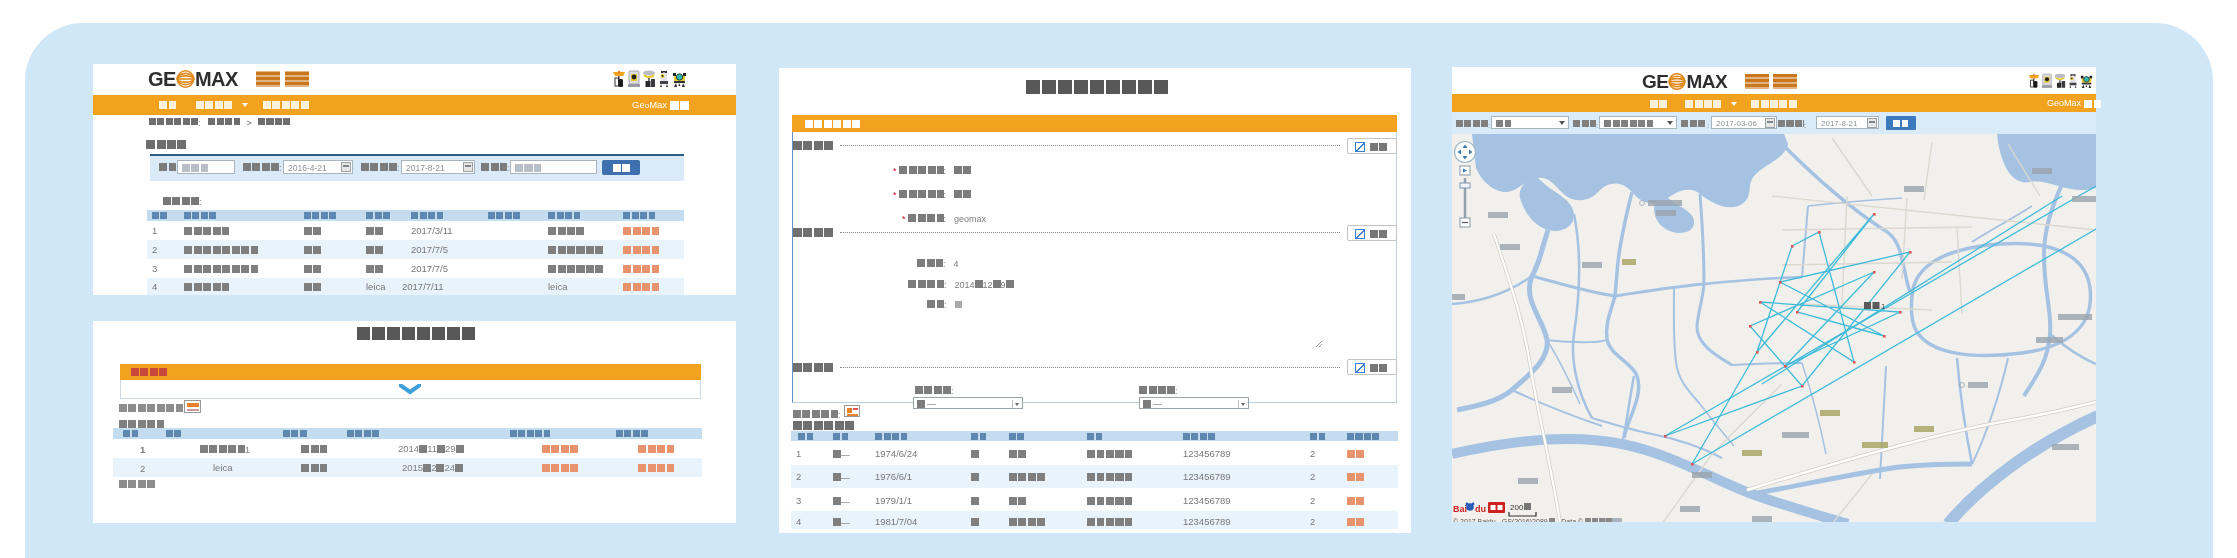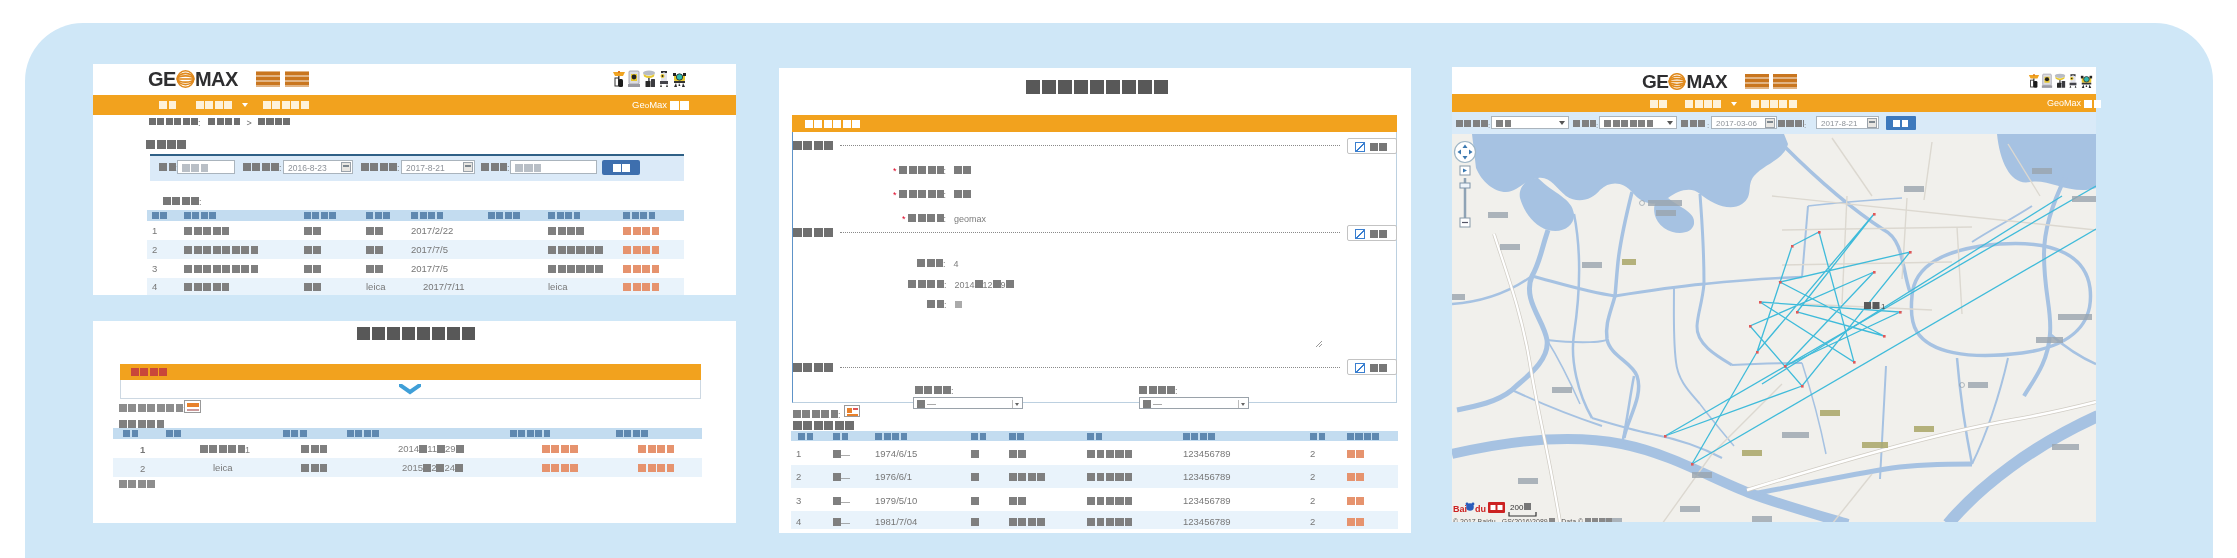--- a/index.html
+++ b/index.html
@@ -104,21 +104,21 @@
 
 <div class="row" style="left:146px;top:140px;color:#6e6e6e;"><span class="z z9" style="width:40px;"></span></div>
 
 <div class="abs" style="left:150px;top:154px;width:534px;height:27px;background:#dbeaf8;border-top:2px solid #2f6086;"></div>
 <div class="row" style="left:159px;top:163px;color:#7c7c7c;"><span class="z z8" style="width:17px;"></span><span style="font-size:9px;line-height:8px;">:</span></div>
 <div class="inp" style="left:177px;top:160px;width:58px;height:14px;">
     <span class="z z8 abs" style="left:4px;top:3px;width:26px;color:#b9bfc6;"></span>
   </div>
 <div class="row" style="left:243px;top:163px;color:#7c7c7c;"><span class="z z8" style="width:36px;"></span><span style="font-size:9px;line-height:8px;">:</span></div>
 <div class="inp" style="left:283px;top:160px;width:70px;height:14px;">
-    <span class="abs" style="left:4px;top:3px;font-size:8.5px;line-height:8px;color:#8d9299;">2016-8-23</span>
+    <span class="abs" style="left:4px;top:3px;font-size:8.5px;line-height:8px;color:#8d9299;">2016-4-21</span>
     <span class="cal" style="right:1px;top:1px;"></span>
   </div>
 <div class="row" style="left:361px;top:163px;color:#7c7c7c;"><span class="z z8" style="width:36px;"></span><span style="font-size:9px;line-height:8px;">:</span></div>
 <div class="inp" style="left:401px;top:160px;width:74px;height:14px;">
     <span class="abs" style="left:4px;top:3px;font-size:8.5px;line-height:8px;color:#8d9299;">2017-8-21</span>
     <span class="cal" style="right:1px;top:1px;"></span>
   </div>
 <div class="row" style="left:481px;top:163px;color:#7c7c7c;"><span class="z z8" style="width:26px;"></span><span style="font-size:9px;line-height:8px;">:</span></div>
 <div class="inp" style="left:510px;top:160px;width:87px;height:14px;">
     <span class="z z8 abs" style="left:4px;top:3px;width:26px;color:#b9bfc6;"></span>
@@ -139,21 +139,21 @@
 <div class="row hdrtxt" style="left:366px;top:212px;"><span class="z z7" style="width:24px;"></span></div>
 <div class="row hdrtxt" style="left:411px;top:212px;"><span class="z z7" style="width:32px;"></span></div>
 <div class="row hdrtxt" style="left:488px;top:212px;"><span class="z z7" style="width:32px;"></span></div>
 <div class="row hdrtxt" style="left:548px;top:212px;"><span class="z z7" style="width:32px;"></span></div>
 <div class="row hdrtxt" style="left:623px;top:212px;"><span class="z z7" style="width:32px;"></span></div>
 
 <div class="row t" style="left:152px;top:226px;line-height:9px;">1</div>
 <div class="row" style="left:184px;top:227px;color:#7f7f7f;"><span class="z z8" style="width:45px;"></span></div>
 <div class="row" style="left:304px;top:227px;color:#7f7f7f;"><span class="z z8" style="width:17px;"></span></div>
 <div class="row" style="left:366px;top:227px;color:#7f7f7f;"><span class="z z8" style="width:17px;"></span></div>
-<div class="row t" style="left:411px;top:226px;line-height:9px;">2017/2/22</div>
+<div class="row t" style="left:411px;top:226px;line-height:9px;">2017/3/11</div>
 <div class="row" style="left:548px;top:227px;color:#7f7f7f;"><span class="z z8" style="width:36px;"></span></div>
 <div class="row orange" style="left:623px;top:227px;"><span class="z z8" style="width:36px;"></span></div>
 
 <div class="row t" style="left:152px;top:245px;line-height:9px;">2</div>
 <div class="row" style="left:184px;top:246px;color:#7f7f7f;"><span class="z z8" style="width:74px;"></span></div>
 <div class="row" style="left:304px;top:246px;color:#7f7f7f;"><span class="z z8" style="width:17px;"></span></div>
 <div class="row" style="left:366px;top:246px;color:#7f7f7f;"><span class="z z8" style="width:17px;"></span></div>
 <div class="row t" style="left:411px;top:245px;line-height:9px;">2017/7/5</div>
 <div class="row" style="left:548px;top:246px;color:#7f7f7f;"><span class="z z8" style="width:55px;"></span></div>
 <div class="row orange" style="left:623px;top:246px;"><span class="z z8" style="width:36px;"></span></div>
@@ -163,21 +163,21 @@
 <div class="row" style="left:304px;top:265px;color:#7f7f7f;"><span class="z z8" style="width:17px;"></span></div>
 <div class="row" style="left:366px;top:265px;color:#7f7f7f;"><span class="z z8" style="width:17px;"></span></div>
 <div class="row t" style="left:411px;top:264px;line-height:9px;">2017/7/5</div>
 <div class="row" style="left:548px;top:265px;color:#7f7f7f;"><span class="z z8" style="width:55px;"></span></div>
 <div class="row orange" style="left:623px;top:265px;"><span class="z z8" style="width:36px;"></span></div>
 
 <div class="row t" style="left:152px;top:282px;line-height:9px;">4</div>
 <div class="row" style="left:184px;top:283px;color:#7f7f7f;"><span class="z z8" style="width:45px;"></span></div>
 <div class="row" style="left:304px;top:283px;color:#7f7f7f;"><span class="z z8" style="width:17px;"></span></div>
 <div class="row t" style="left:366px;top:282px;line-height:9px;">leica</div>
-<div class="row t" style="left:423px;top:282px;line-height:9px;">2017/7/11</div>
+<div class="row t" style="left:402px;top:282px;line-height:9px;">2017/7/11</div>
 <div class="row t" style="left:548px;top:282px;line-height:9px;">leica</div>
 <div class="row orange" style="left:623px;top:283px;"><span class="z z8" style="width:36px;"></span></div>
 
 <div class="panel" style="left:93px;top:321px;width:643px;height:202px;"></div>
 <div class="row" style="left:357px;top:327px;color:#585858;"><span class="z z13" style="width:119px;"></span></div>
 <div class="abs" style="left:120px;top:364px;width:581px;height:16px;background:#f2a21e;"></div>
 <div class="row" style="left:131px;top:368px;color:#c9473a;"><span class="z z8" style="width:36px;"></span></div>
 <div class="abs" style="left:120px;top:380px;width:581px;height:19px;border:1px solid #cdd8e2;border-top:none;"></div>
 <svg class="abs" style="left:399px;top:384px;" width="22" height="11" viewBox="0 0 22 11">
     <path d="M1 1 L11 8 L21 1" fill="none" stroke="#3f9fd8" stroke-width="4" stroke-linecap="round"></path>
@@ -274,41 +274,41 @@
 <div class="row hdrtxt" style="left:875px;top:433px;"><span class="z z7" style="width:32px;"></span></div>
 <div class="row hdrtxt" style="left:971px;top:433px;"><span class="z z7" style="width:15px;"></span></div>
 <div class="row hdrtxt" style="left:1009px;top:433px;"><span class="z z7" style="width:15px;"></span></div>
 <div class="row hdrtxt" style="left:1087px;top:433px;"><span class="z z7" style="width:15px;"></span></div>
 <div class="row hdrtxt" style="left:1183px;top:433px;"><span class="z z7" style="width:32px;"></span></div>
 <div class="row hdrtxt" style="left:1310px;top:433px;"><span class="z z7" style="width:15px;"></span></div>
 <div class="row hdrtxt" style="left:1347px;top:433px;"><span class="z z7" style="width:32px;"></span></div>
 
 <div class="row t" style="left:796px;top:449px;line-height:9px;">1</div>
 <div class="row" style="left:833px;top:450px;color:#7f7f7f;"><span class="z z8" style="width:8px;"></span><span style="font-size:9px;line-height:8px;">—</span></div>
-<div class="row t" style="left:875px;top:449px;line-height:9px;">1974/6/15</div>
+<div class="row t" style="left:875px;top:449px;line-height:9px;">1974/6/24</div>
 <div class="row" style="left:971px;top:450px;color:#7f7f7f;"><span class="z z8" style="width:8px;"></span></div>
 <div class="row" style="left:1009px;top:450px;color:#7f7f7f;"><span class="z z8" style="width:17px;"></span></div>
 <div class="row" style="left:1087px;top:450px;color:#7f7f7f;"><span class="z z8" style="width:45px;"></span></div>
 <div class="row t" style="left:1183px;top:449px;line-height:9px;">123456789</div>
 <div class="row t" style="left:1310px;top:449px;line-height:9px;">2</div>
 <div class="row orange" style="left:1347px;top:450px;"><span class="z z8" style="width:17px;"></span></div>
 
 <div class="row t" style="left:796px;top:472px;line-height:9px;">2</div>
 <div class="row" style="left:833px;top:473px;color:#7f7f7f;"><span class="z z8" style="width:8px;"></span><span style="font-size:9px;line-height:8px;">—</span></div>
 <div class="row t" style="left:875px;top:472px;line-height:9px;">1976/6/1</div>
 <div class="row" style="left:971px;top:473px;color:#7f7f7f;"><span class="z z8" style="width:8px;"></span></div>
 <div class="row" style="left:1009px;top:473px;color:#7f7f7f;"><span class="z z8" style="width:36px;"></span></div>
 <div class="row" style="left:1087px;top:473px;color:#7f7f7f;"><span class="z z8" style="width:45px;"></span></div>
 <div class="row t" style="left:1183px;top:472px;line-height:9px;">123456789</div>
 <div class="row t" style="left:1310px;top:472px;line-height:9px;">2</div>
 <div class="row orange" style="left:1347px;top:473px;"><span class="z z8" style="width:17px;"></span></div>
 
 <div class="row t" style="left:796px;top:496px;line-height:9px;">3</div>
 <div class="row" style="left:833px;top:497px;color:#7f7f7f;"><span class="z z8" style="width:8px;"></span><span style="font-size:9px;line-height:8px;">—</span></div>
-<div class="row t" style="left:875px;top:496px;line-height:9px;">1979/5/10</div>
+<div class="row t" style="left:875px;top:496px;line-height:9px;">1979/1/1</div>
 <div class="row" style="left:971px;top:497px;color:#7f7f7f;"><span class="z z8" style="width:8px;"></span></div>
 <div class="row" style="left:1009px;top:497px;color:#7f7f7f;"><span class="z z8" style="width:17px;"></span></div>
 <div class="row" style="left:1087px;top:497px;color:#7f7f7f;"><span class="z z8" style="width:45px;"></span></div>
 <div class="row t" style="left:1183px;top:496px;line-height:9px;">123456789</div>
 <div class="row t" style="left:1310px;top:496px;line-height:9px;">2</div>
 <div class="row orange" style="left:1347px;top:497px;"><span class="z z8" style="width:17px;"></span></div>
 
 <div class="row t" style="left:796px;top:517px;line-height:9px;">4</div>
 <div class="row" style="left:833px;top:518px;color:#7f7f7f;"><span class="z z8" style="width:8px;"></span><span style="font-size:9px;line-height:8px;">—</span></div>
 <div class="row t" style="left:875px;top:517px;line-height:9px;">1981/7/04</div>

